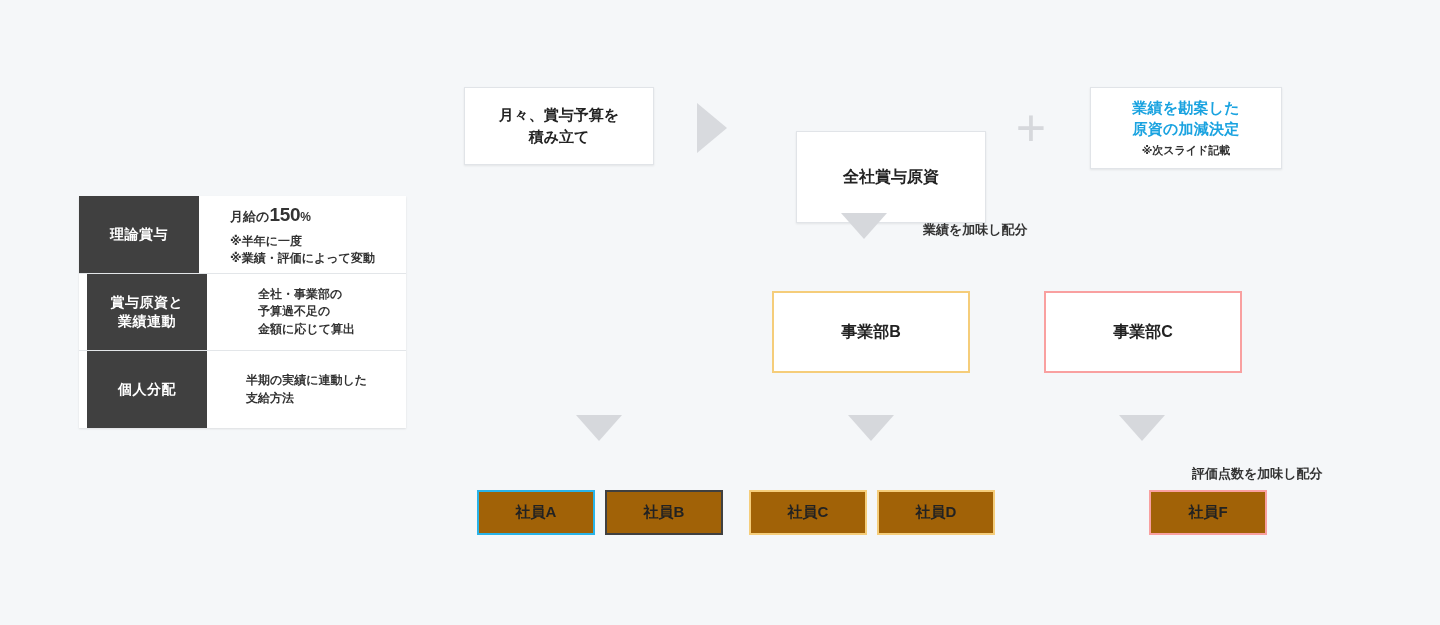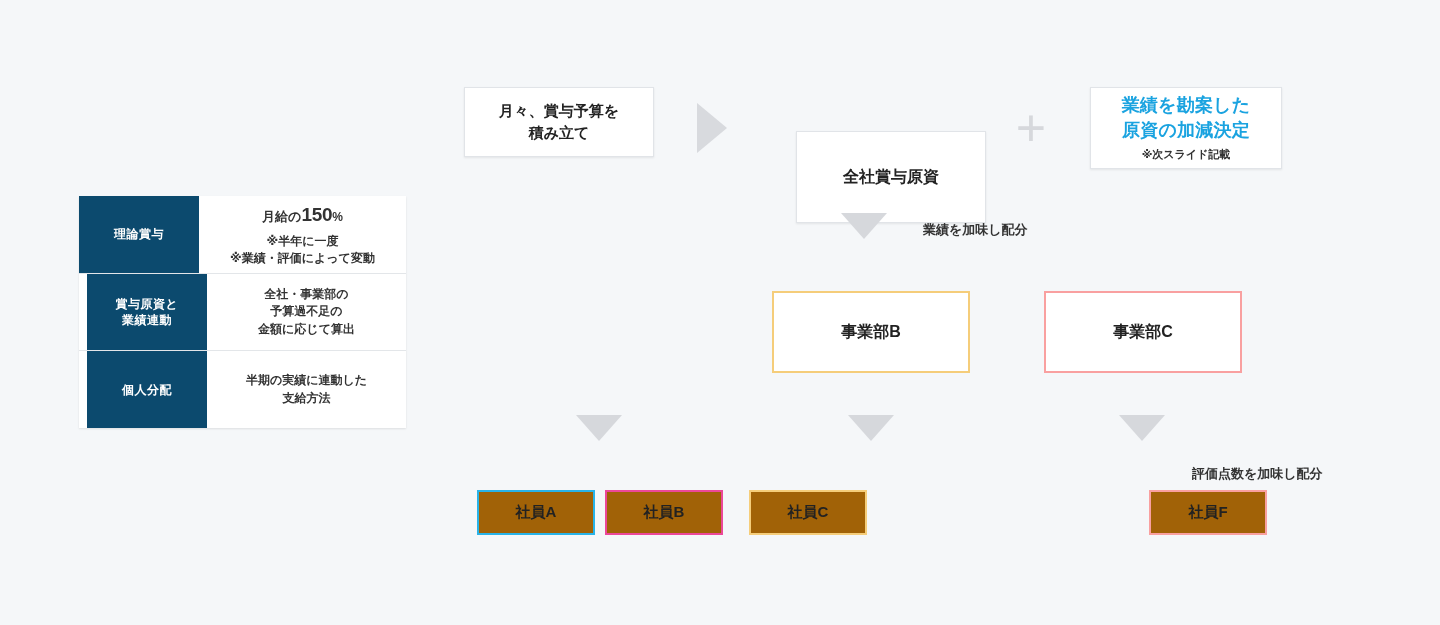--- a/index.html
+++ b/index.html
@@ -35,38 +35,37 @@
   }
   .tbl-row {
     display: flex;
     flex: 1 1 0;
     min-height: 0;
   }
   .tbl-row + .tbl-row { border-top: 1px solid #e3e6e9; padding-left: 8px; }
   .tbl-head {
     width: 120px;
     flex: 0 0 120px;
-    background: #0c4a6e;
+    background: #404040;
     color: #ffffff;
-    font-size: 12px;
+    font-size: 14px;
     font-weight: bold;
     line-height: 1.35;
     display: flex;
     align-items: center;
     justify-content: center;
     text-align: center;
     letter-spacing: 0.5px;
   }
   .tbl-body {
     flex: 1 1 auto;
     background: #ffffff;
     display: flex;
     align-items: center;
     justify-content: center;
-    text-align: center;
     font-size: 12.5px;
     line-height: 1.5;
     color: #333333;
     font-weight: bold;
     padding: 4px 8px;
     box-sizing: border-box;
   }
   .tbl-body .lead { display: block; font-size: 13px; margin-bottom: 3px; }
   .tbl-body .big { font-size: 19px; font-weight: bold; letter-spacing: -0.3px; }
   .tbl-body .pct { font-size: 12px; font-weight: bold; }
@@ -81,32 +80,32 @@
     justify-content: center;
     text-align: center;
     font-weight: bold;
     color: #222222;
   }
   .fbox.plain {
     border: 1px solid #e1e4e8;
     box-shadow: 0 1px 2px rgba(0,0,0,0.08);
   }
 
-  #box-accrual { left: 464px; top: 87px; width: 190px; height: 70px; font-size: 15px; line-height: 1.45; }
+  #box-accrual { left: 464px; top: 87px; width: 190px; height: 78px; font-size: 15px; line-height: 1.45; }
   #box-pool    { left: 796px; top: 87px; width: 190px; height: 92px; font-size: 16px; margin-top: 44px; }
 
   #box-adjust {
     left: 1090px; top: 87px; width: 192px; height: 82px;
     flex-direction: column; gap: 2px;
     border: 1px solid #e1e4e8;
     box-shadow: 0 1px 2px rgba(0,0,0,0.08);
   }
   #box-adjust .hl {
     color: #1aa3e0;
-    font-size: 18px;
+    font-size: 15px;
     font-weight: bold;
     line-height: 1.28;
     letter-spacing: 0.2px;
   }
   #box-adjust .sub {
     color: #333333;
     font-size: 11px;
     font-weight: bold;
     margin-top: 3px;
   }
@@ -164,21 +163,21 @@
   #dept-c { left: 1044px; top: 291px; border: 2px solid #f9a0a0; }
 
   
   .emp {
     width: 118px; height: 45px;
     font-size: 15px;
     background: #a16207;
     box-sizing: border-box;
   }
   #emp-a { left: 477px; top: 490px; border: 2px solid #29b3e8; }
-  #emp-b { left: 605px; top: 490px; border: 2px solid #ec4899; }
+  #emp-b { left: 605px; top: 490px; border: 2px solid #404040; }
   #emp-c { left: 749px; top: 490px; border: 2px solid #f5cd7a; }
   #emp-d { left: 877px; top: 490px; border: 2px solid #f5cd7a; }
   #emp-e { left: 1021px; top: 490px; border: 2px solid #f9a0a0; }
   #emp-f { left: 1149px; top: 490px; border: 2px solid #f9a0a0; }
 </style>
 </head>
 <body>
 
 <div id="stage">
 
@@ -249,15 +248,16 @@
   <div id="dept-c" class="abs fbox dept">事業部C</div>
 
   <div id="tri-a" class="abs tri-down"></div>
   <div id="tri-b" class="abs tri-down"></div>
   <div id="tri-c" class="abs tri-down"></div>
   <div id="annot-score" class="abs annot">評価点数を加味し配分</div>
 
   <div id="emp-a" class="abs fbox emp">社員A</div>
   <div id="emp-b" class="abs fbox emp">社員B</div>
   <div id="emp-c" class="abs fbox emp">社員C</div>
+  <div id="emp-d" class="abs fbox emp">社員D</div>
   <div id="emp-f" class="abs fbox emp">社員F</div>
 
 </div>
 
 </body></html>

